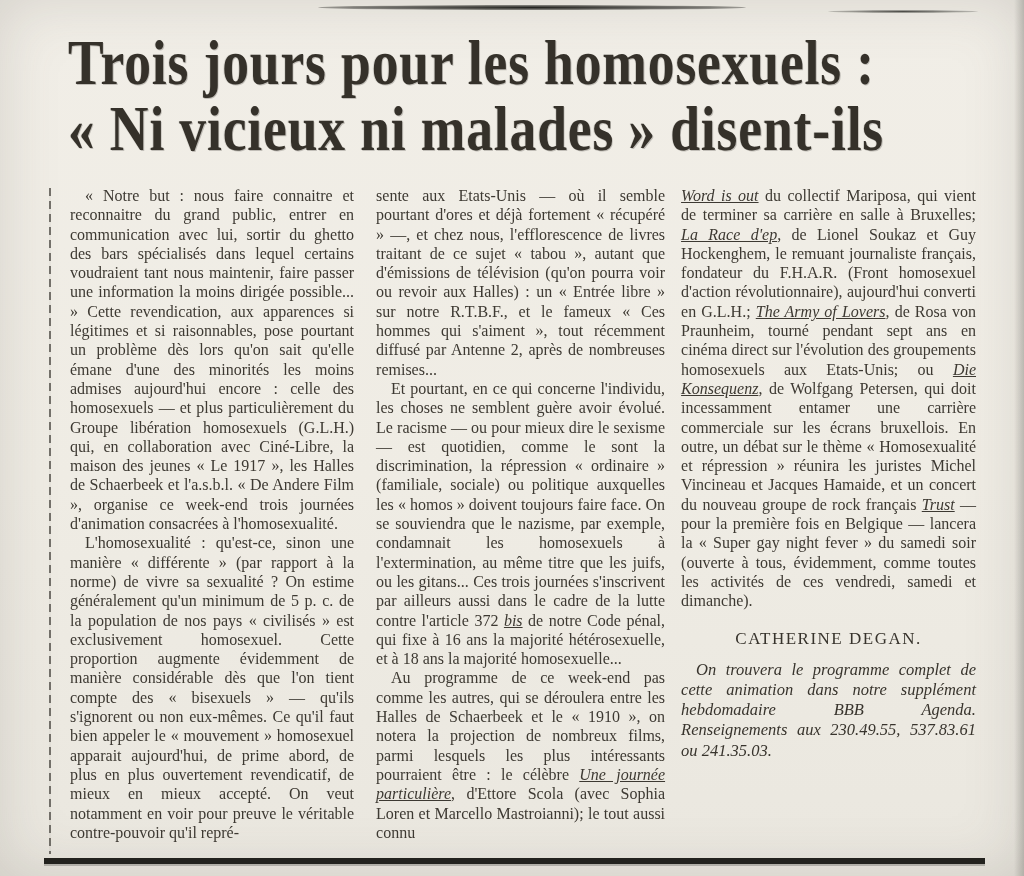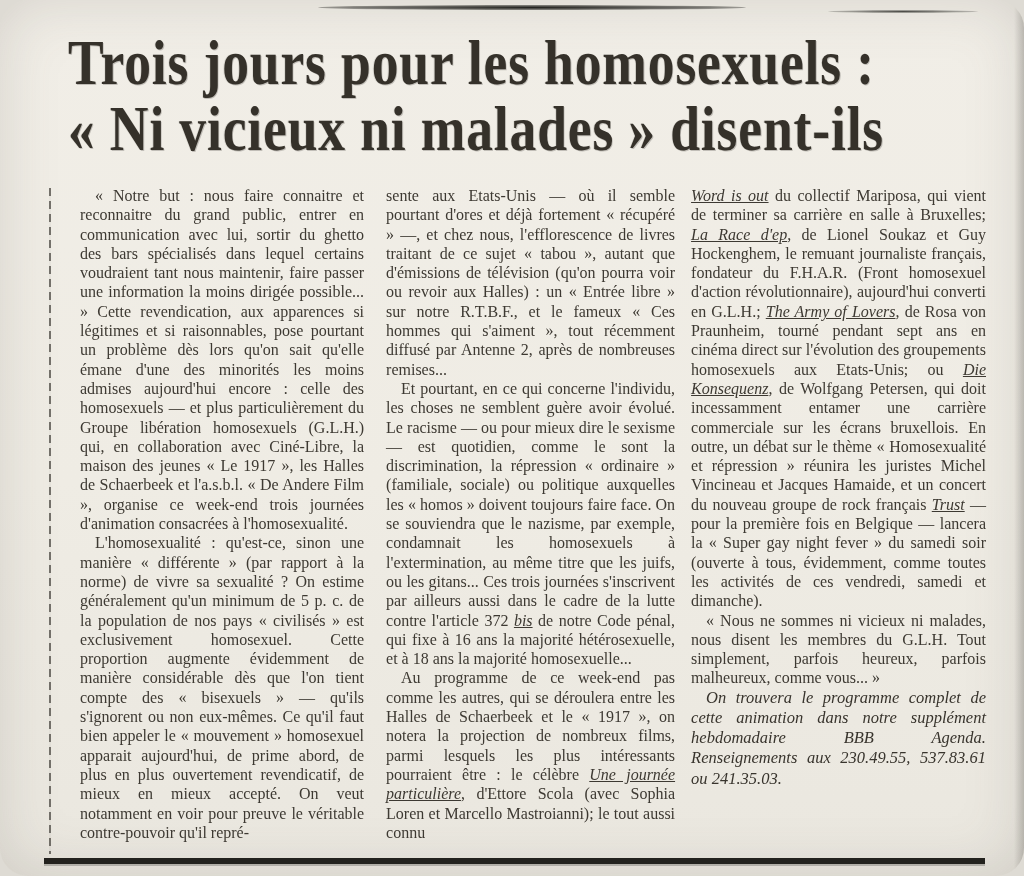--- a/index.html
+++ b/index.html
@@ -5,21 +5,20 @@
   html,body{margin:0;padding:0;}
   body{
     width:1024px;height:876px;
     background:#dedbd4;
     font-family:"Liberation Serif", serif;
   }
   .paper{
     position:relative;width:1024px;height:876px;overflow:hidden;
     background:linear-gradient(180deg,#f1eee7 0%,#efece4 55%,#eae7df 100%);
     box-shadow:inset 0 0 60px rgba(90,85,75,0.18);
-    border-radius:28px;
   }
   .edge-right{
     position:absolute;right:0;top:0;width:10px;height:876px;
     background:linear-gradient(90deg,rgba(0,0,0,0) 0%,rgba(70,68,62,0.25) 100%);
   }
   .artifact{position:absolute;border-radius:50%;}
   .artifact.a1{left:318px;top:5px;width:428px;height:5px;
     background:radial-gradient(ellipse at center,rgba(25,25,22,0.95) 0%,rgba(25,25,22,0.55) 55%,rgba(25,25,22,0) 98%);}
   .artifact.a2{left:828px;top:10px;width:150px;height:3px;
     background:radial-gradient(ellipse at center,rgba(25,25,22,0.75) 0%,rgba(25,25,22,0) 95%);}
@@ -36,21 +35,21 @@
     background:repeating-linear-gradient(180deg,
       rgba(74,71,65,0.75) 0px, rgba(74,71,65,0.75) 8px,
       rgba(74,71,65,0.05) 8px, rgba(74,71,65,0.05) 13px);
   }
   .bottom-rule{
     position:absolute;left:44px;top:858px;width:941px;height:6px;
     background:#23221e;
     box-shadow:0 2px 0 rgba(35,34,30,0.25);
   }
   .columns{
-    position:absolute;left:80px;top:186px;width:906px;
+    position:absolute;left:70px;top:186px;width:906px;
     display:flex;
   }
   .col{
     color:#3d3932;font-size:16px;line-height:19.3px;
     text-align:justify;hyphens:auto;-webkit-hyphens:auto;
   }
   .col-1{width:287px;}
   .col-2{width:292px;margin-left:22px;}
   .col-3{width:298px;margin-left:16px;}
   .col p{margin:0;}
@@ -82,25 +81,25 @@
   <div class="left-rule"></div>
 
   <div class="columns" id="columns">
       <div class="col col-1">
         <p class="indent"><span>« Notre but : nous faire connaitre et reconnaitre du grand public, entrer en communication avec lui, sortir du ghetto des bars spécialisés dans lequel certains voudraient tant nous maintenir, faire passer une information la moins dirigée possible... » Cette revendication, aux apparences si légitimes et si raisonnables, pose pourtant un problème dès lors qu'on sait qu'elle émane d'une des minorités les moins admises aujourd'hui encore : celle des homosexuels — et plus particulièrement du Groupe libération homosexuels (G.L.H.) qui, en collaboration avec Ciné-Libre, la maison des jeunes « Le 1917 », les Halles de Schaerbeek et l'a.s.b.l. « De Andere Film », organise ce week-end trois journées d'animation consacrées à l'homosexualité.</span></p>
         <p class="indent"><span>L'homosexualité : qu'est-ce, sinon une manière « différente » (par rapport à la norme) de vivre sa sexualité ? On estime généralement qu'un minimum de 5 p. c. de la population de nos pays « civilisés » est exclusivement homosexuel. Cette proportion augmente évidemment de manière considérable dès que l'on tient compte des « bisexuels » — qu'ils s'ignorent ou non eux-mêmes. Ce qu'il faut bien appeler le « mouvement » homosexuel apparait aujourd'hui, de prime abord, de plus en plus ouvertement revendicatif, de mieux en mieux accepté. On veut notamment en voir pour preuve le véritable contre-pouvoir qu'il repré-</span></p>
       </div>
       <div class="col col-2">
         <p class="flush"><span>sente aux Etats-Unis — où il semble pourtant d'ores et déjà fortement « récupéré » —, et chez nous, l'efflorescence de livres traitant de ce sujet « tabou », autant que d'émissions de télévision (qu'on pourra voir ou revoir aux Halles) : un « Entrée libre » sur notre R.T.B.F., et le fameux « Ces hommes qui s'aiment », tout récemment diffusé par Antenne 2, après de nombreuses remises...</span></p>
         <p class="indent"><span>Et pourtant, en ce qui concerne l'individu, les choses ne semblent guère avoir évolué. Le racisme — ou pour mieux dire le sexisme — est quotidien, comme le sont la discrimination, la répression « ordinaire » (familiale, sociale) ou politique auxquelles les « homos » doivent toujours faire face. On se souviendra que le nazisme, par exemple, condamnait les homosexuels à l'extermination, au même titre que les juifs, ou les gitans... Ces trois journées s'inscrivent par ailleurs aussi dans le cadre de la lutte contre l'article 372 </span><em>bis</em><span> de notre Code pénal, qui fixe à 16 ans la majorité hétérosexuelle, et à 18 ans la majorité homosexuelle...</span></p>
-        <p class="indent"><span>Au programme de ce week-end pas comme les autres, qui se déroulera entre les Halles de Schaerbeek et le « 1917 », on notera la projection de nombreux films, parmi lesquels les plus intéressants pourraient être : le célèbre </span><em>Une journée particulière</em><span>, d'Ettore Scola (avec Sophia Loren et Marcello Mastroianni); le tout aussi connu</span></p>
+        <p class="indent"><span>Au programme de ce week-end pas comme les autres, qui se déroulera entre les Halles de Schaerbeek et le « 1910 », on notera la projection de nombreux films, parmi lesquels les plus intéressants pourraient être : le célèbre </span><em>Une journée particulière</em><span>, d'Ettore Scola (avec Sophia Loren et Marcello Mastroianni); le tout aussi connu</span></p>
       </div>
       <div class="col col-3">
         <p class="flush"><em>Word is out</em><span> du collectif Mariposa, qui vient de terminer sa carrière en salle à Bruxelles; </span><em>La Race d'ep</em><span>, de Lionel Soukaz et Guy Hockenghem, le remuant journaliste français, fondateur du F.H.A.R. (Front homosexuel d'action révolutionnaire), aujourd'hui converti en G.L.H.; </span><em>The Army of Lovers</em><span>, de Rosa von Praunheim, tourné pendant sept ans en cinéma direct sur l'évolution des groupements homosexuels aux Etats-Unis; ou </span><em>Die Konsequenz</em><span>, de Wolfgang Petersen, qui doit incessamment entamer une carrière commerciale sur les écrans bruxellois. En outre, un débat sur le thème « Homosexualité et répression » réunira les juristes Michel Vincineau et Jacques Hamaide, et un concert du nouveau groupe de rock français </span><em>Trust</em><span> — pour la première fois en Belgique — lancera la « Super gay night fever » du samedi soir (ouverte à tous, évidemment, comme toutes les activités de ces vendredi, samedi et dimanche).</span></p>
-        <p class="indent"><span>« Nous ne sommes ni vicieux ni malades, nous disent les membres du G.L.H. Tout simplement, parfois heureux, parfois malheureux, comme vous... »</span></p>
+        <p class="byline"><span>CATHERINE DEGAN.</span></p>
         <p class="note"><span>On trouvera le programme complet de cette animation dans notre supplément hebdomadaire BBB Agenda. Renseignements aux 230.49.55, 537.83.61 ou 241.35.03.</span></p>
       </div>
     </div>
 
   <div class="bottom-rule"></div>
 
   <div class="edge-right"></div>
 </div>
 
 </body></html>

